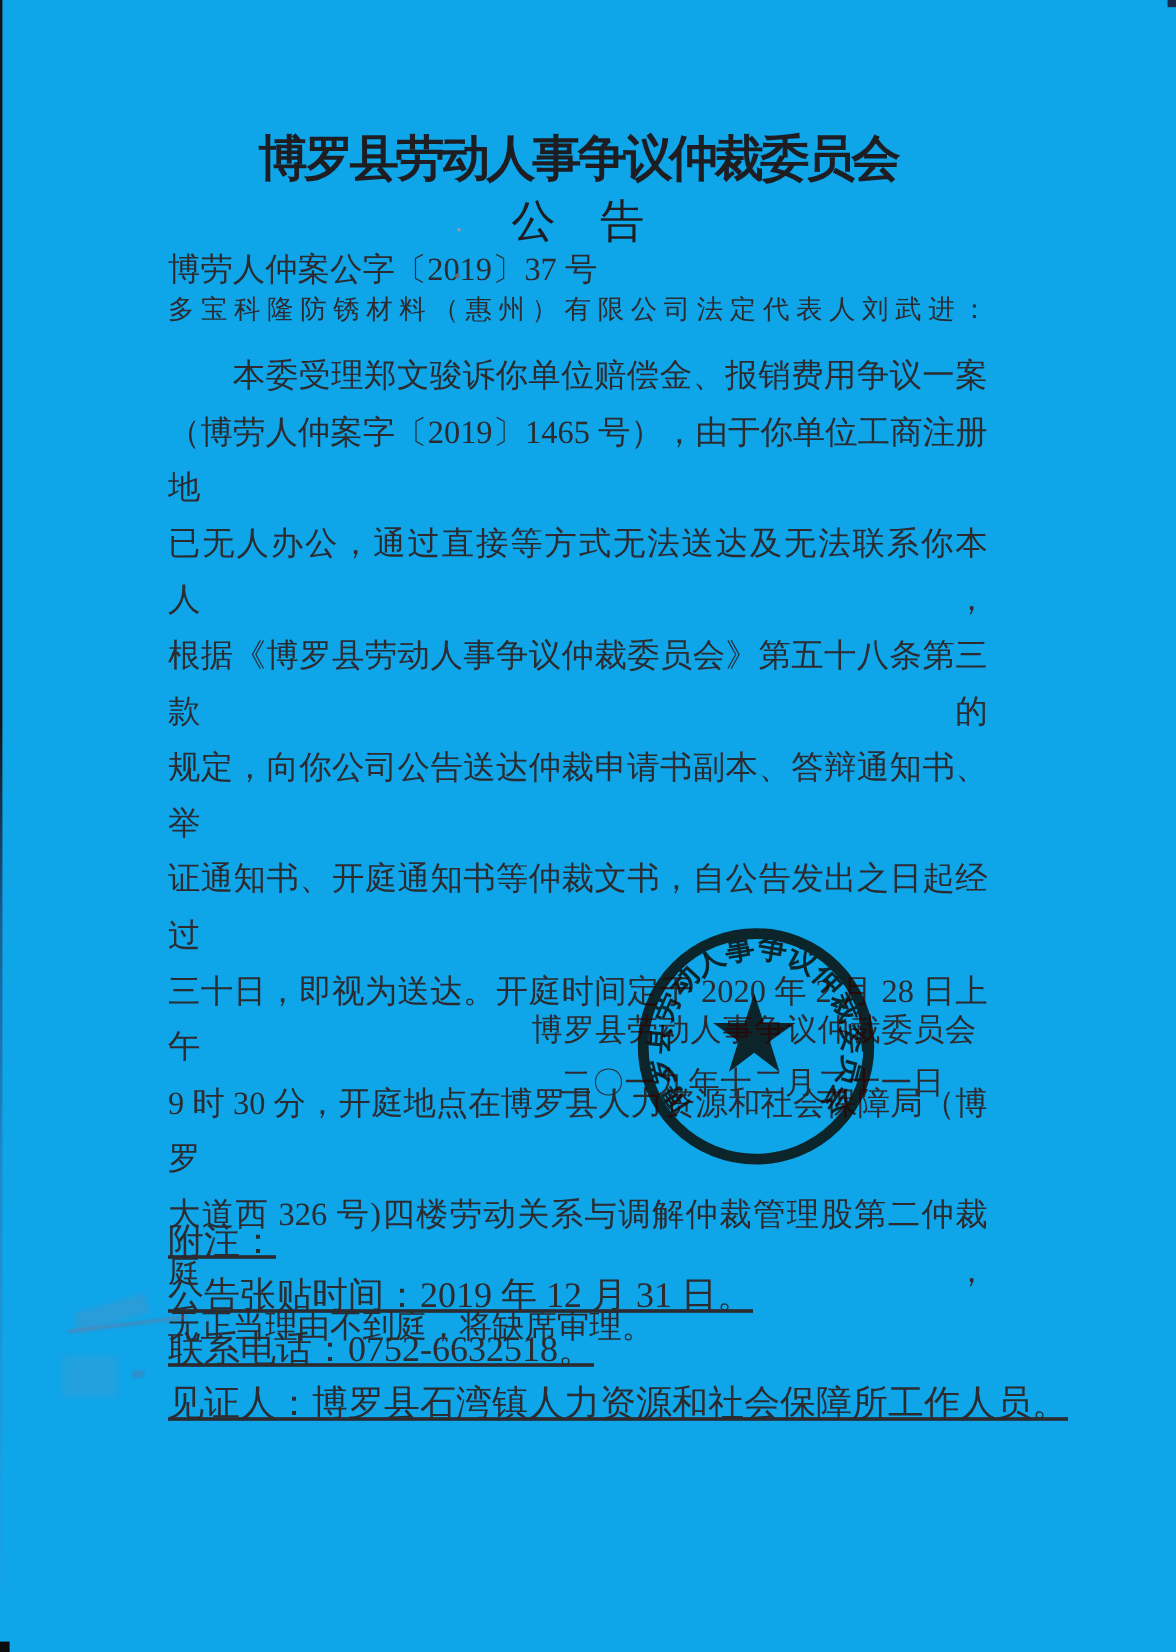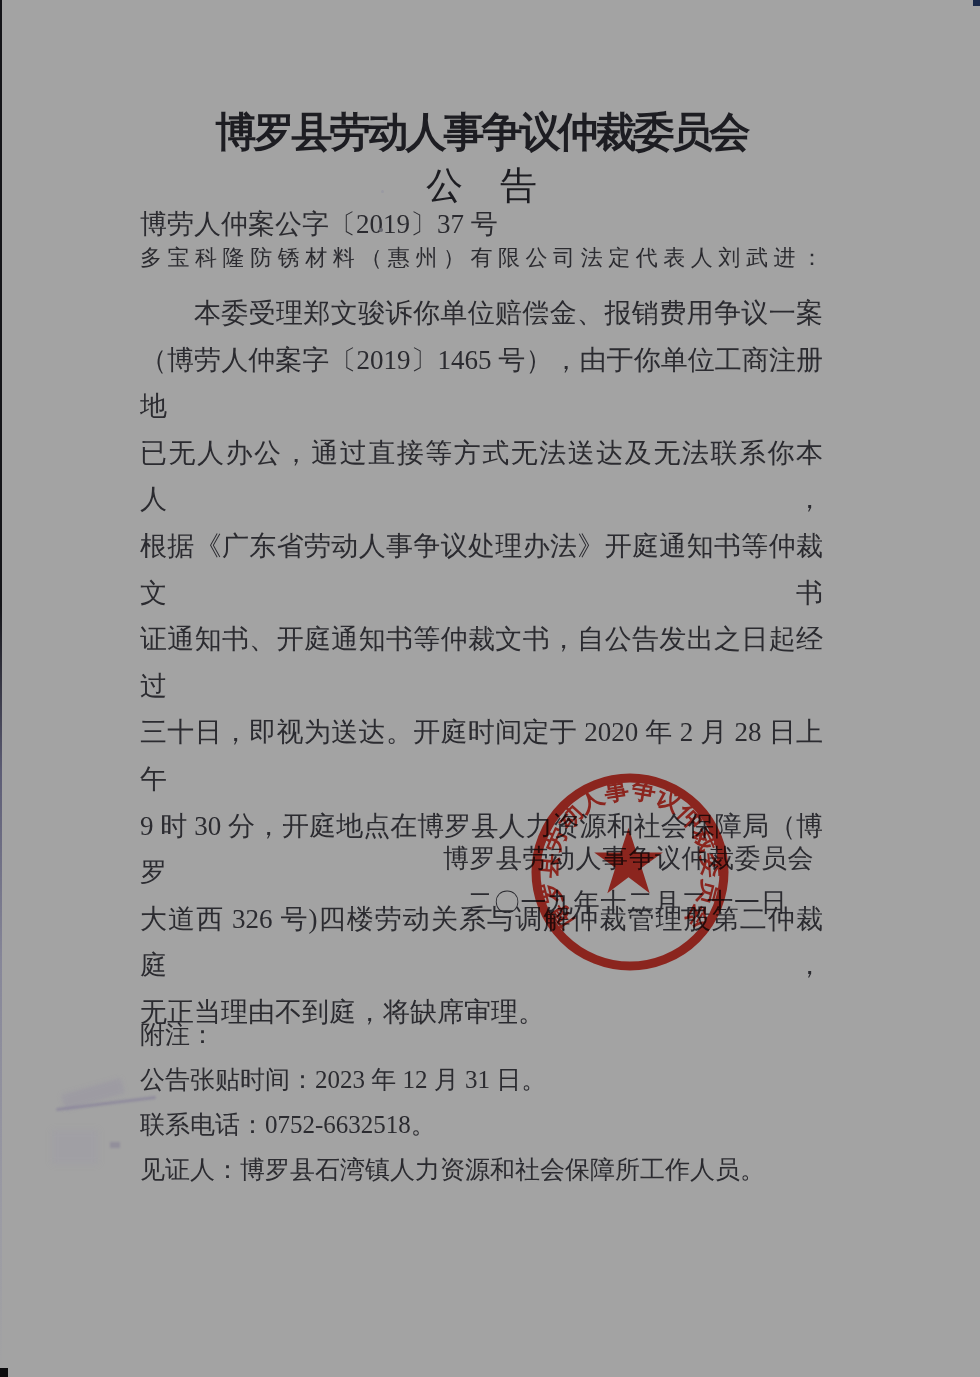--- a/index.html
+++ b/index.html
@@ -1,20 +1,20 @@
 <!DOCTYPE html>
 <html><head>
 <meta charset="utf-8">
 <style>
   html,body{margin:0;padding:0;background:#e8e8e8;}
   .page{
     position:relative;
     width:980px;height:1377px;
     margin:0 auto;
-    background:#a3a3a3;
+    background:#0ea5e9;
     overflow:hidden;
     font-family:"Liberation Serif","DejaVu Serif",serif;
     color:#2b2b30;
   }
   
   .title{
     position:absolute;top:104px;left:140px;width:683px;
     text-align:center;font-size:41px;line-height:56px;
     font-weight:700;letter-spacing:-3px;color:#1d1d22;
     white-space:nowrap;
@@ -51,21 +51,21 @@
     font-size:26px;line-height:46px;letter-spacing:0.7px;white-space:nowrap;
   }
   
   .seal{
     position:absolute;left:530px;top:772px;width:200px;height:200px;
     mix-blend-mode:multiply;opacity:.92;pointer-events:none;
   }
   
   .notes{
     position:absolute;top:1012px;left:140px;width:760px;
-    font-size:25px;line-height:45px;
+    font-size:30px;line-height:45px;text-decoration:underline;
   }
   .note-line{white-space:nowrap;}
   
   .edge-left{
     position:absolute;left:0;top:0;width:2px;height:1377px;
     background:linear-gradient(to bottom,
       #141418 0%, #141418 44%,
       rgba(35,35,80,.55) 56%,
       rgba(70,70,130,.30) 70%,
       rgba(110,110,170,.15) 88%,
@@ -92,21 +92,22 @@
 
   <div class="title">博罗县劳动人事争议仲裁委员会</div>
   <div class="subtitle">公　告</div>
   <div class="doc-number">博劳人仲案公字〔2019〕37 号</div>
   <div class="addressee">多宝科隆防锈材料（惠州）有限公司法定代表人刘武进：</div>
 
   <div class="body-block">
     <div class="body-line fill indent">本委受理郑文骏诉你单位赔偿金、报销费用争议一案</div>
     <div class="body-line fill">（博劳人仲案字〔2019〕1465 号），由于你单位工商注册地</div>
     <div class="body-line fill">已无人办公，通过直接等方式无法送达及无法联系你本人，</div>
-    <div class="body-line fill">根据《广东省劳动人事争议处理办法》开庭通知书等仲裁文书</div>
+    <div class="body-line fill">根据《博罗县劳动人事争议仲裁委员会》第五十八条第三款的</div>
+    <div class="body-line fill">规定，向你公司公告送达仲裁申请书副本、答辩通知书、举</div>
     <div class="body-line fill">证通知书、开庭通知书等仲裁文书，自公告发出之日起经过</div>
     <div class="body-line fill">三十日，即视为送达。开庭时间定于 2020 年 2 月 28 日上午</div>
     <div class="body-line fill">9 时 30 分，开庭地点在博罗县人力资源和社会保障局（博罗</div>
     <div class="body-line fill">大道西 326 号)四楼劳动关系与调解仲裁管理股第二仲裁庭，</div>
     <div class="body-line">无正当理由不到庭，将缺席审理。</div>
   </div>
 
   <div class="signature">博罗县劳动人事争议仲裁委员会</div>
   <div class="sign-date">二〇一九年十二月二十一日</div>
 
@@ -116,21 +117,21 @@
       <path id="sealArc" d="M 100,174 A 74,74 0 1 1 100.05,174" fill="none"></path>
       <text font-size="24.5" fill="#d7281d" font-weight="600" font-family="Liberation Serif, DejaVu Serif, serif">
         <textPath href="#sealArc" startOffset="50%" text-anchor="middle">博罗县劳动人事争议仲裁委员会</textPath>
       </text>
       <path d="M50,5 L61,39 L97,39 L68,60 L79,95 L50,73 L21,95 L32,60 L3,39 L39,39 Z" fill="#d7281d" transform="translate(62,52) scale(0.73)"></path>
     </svg>
   </div>
 
   <div class="notes">
     <div class="note-line">附注：</div>
-    <div class="note-line">公告张贴时间：2023 年 12 月 31 日。</div>
+    <div class="note-line">公告张贴时间：2019 年 12 月 31 日。</div>
     <div class="note-line">联系电话：0752-6632518。</div>
     <div class="note-line">见证人：博罗县石湾镇人力资源和社会保障所工作人员。</div>
   </div>
 
   <div class="edge-left"></div>
   <div class="corner-tr"></div>
   <div class="corner-bl"></div>
   <div class="smudge">
     <span class="s1"></span>
       <span class="s2"></span>

